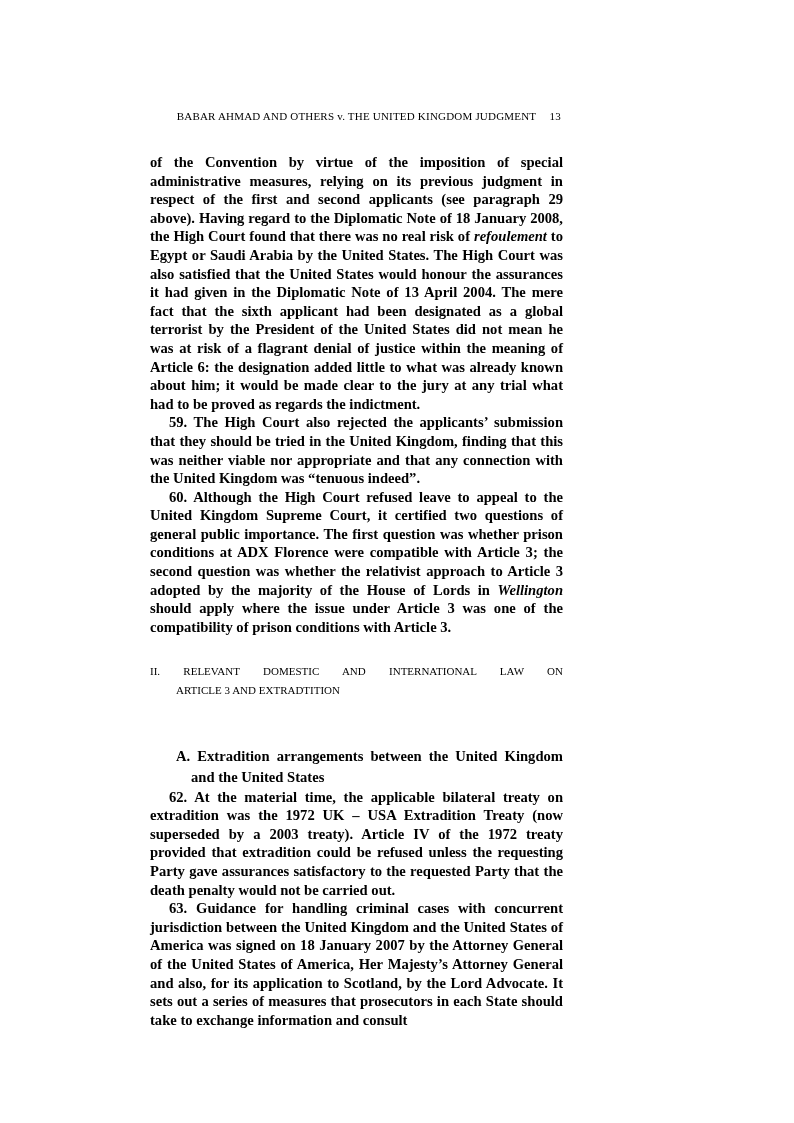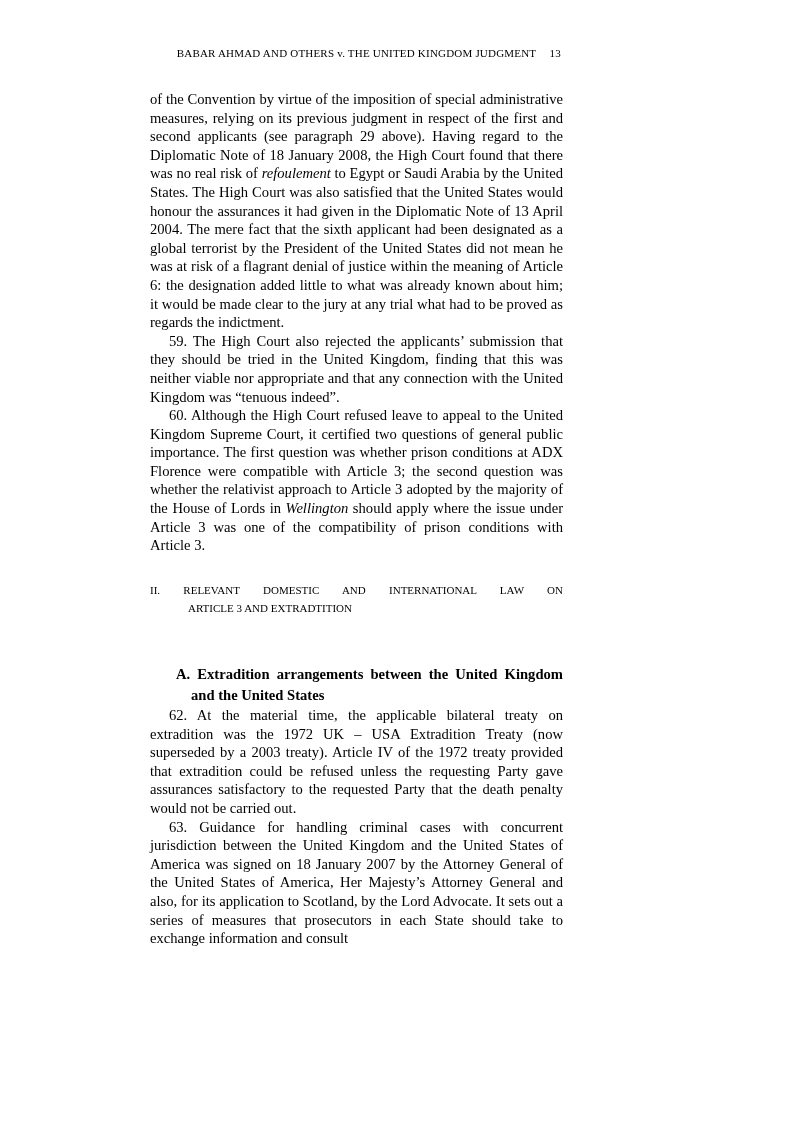--- a/index.html
+++ b/index.html
@@ -6,21 +6,21 @@
     margin: 0;
     padding: 0;
     background: #ffffff;
   }
   .page {
     position: relative;
     width: 714px;
     height: 1123px;
     background: #ffffff;
     box-sizing: border-box;
-    padding: 47px 151px 0 150px;
+    padding: 110px 151px 0 150px;
     font-family: "Liberation Serif", "DejaVu Serif", serif;
     color: #000000;
     overflow: hidden;
   }
   .page-header {
     position: relative;
     font-size: 11px;
     line-height: 13px;
     margin-bottom: 30px;
     letter-spacing: 0.2px;
@@ -34,35 +34,36 @@
     right: 2px;
     top: 0;
   }
   .body-text {
     font-size: 14.6px;
     line-height: 18.6px;
   }
   .para {
     margin: 0;
     text-align: justify;
+    font-weight: bold;
   }
   .para.indent {
     text-indent: 19px;
   }
   .section-heading {
     margin-top: 26px;
     font-size: 11px;
     font-weight: normal;
   }
   .sh-line1 {
     text-align: justify;
     text-align-last: justify;
   }
   .sh-line2 {
-    margin-left: 38px;
+    margin-left: 26px;
   }
   .subsection-heading {
     margin-top: 46px;
     margin-left: 26px;
     padding-left: 15px;
     text-indent: -15px;
     font-weight: bold;
     line-height: 21px;
     text-align: justify;
   }

